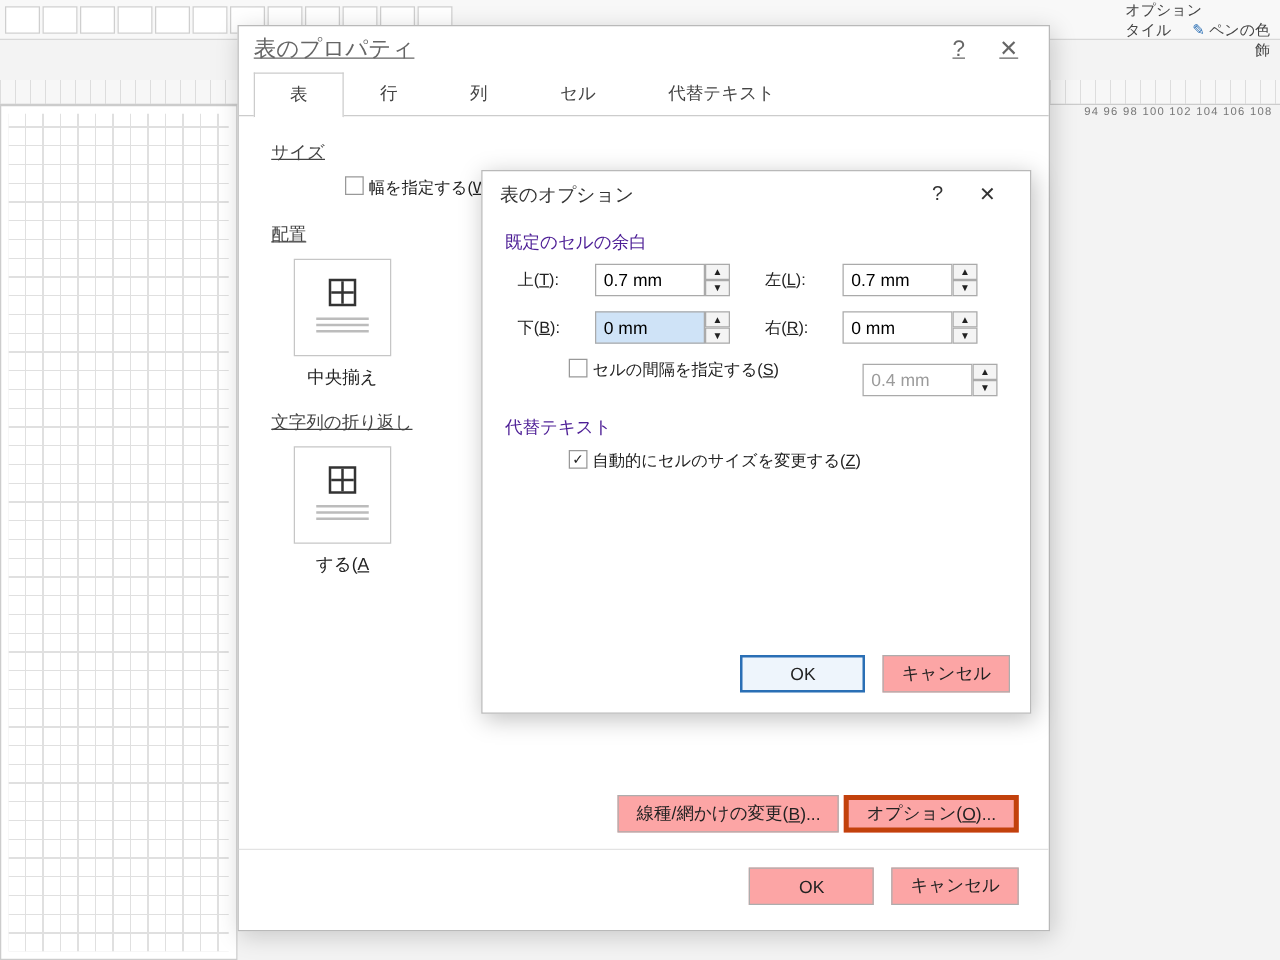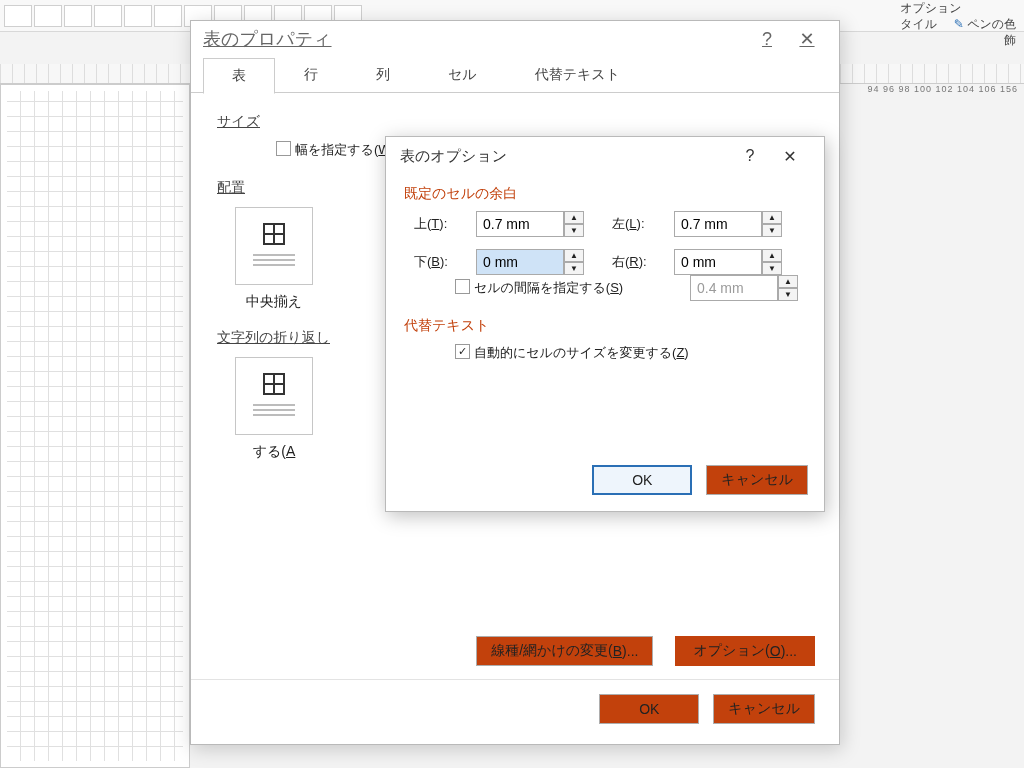--- a/index.html
+++ b/index.html
@@ -49,41 +49,41 @@
   }
   .align-icon-box.selected { border:2px solid #2a6fb5; }
   .mini-table { width:22px; height:22px; border:2px solid #333; position:relative;}
   .mini-table::before, .mini-table::after { content:""; position:absolute; background:#333;}
   .mini-table::before { left:50%; top:0; bottom:0; width:2px; transform:translateX(-50%);}
   .mini-table::after  { top:50%; left:0; right:0; height:2px; transform:translateY(-50%);}
   .lines { width:42px; margin-top:6px;}
   .lines div { height:2px; background:#bcbcbc; margin:3px 0;}
   .align-caption { margin-top:8px; font-size:14px; }
 
-  .dlg-bottom-btns { position:absolute; right:24px; bottom:78px; display:flex; gap:22px;}
+  .dlg-bottom-btns { position:absolute; right:24px; bottom:78px; display:flex; gap:4px;}
   .btn {
-    min-width:120px; height:30px; border:1px solid #adadad; background:#c2410c; font-size:14px;
+    min-width:120px; height:30px; border:1px solid #adadad; background:#fca5a5; font-size:14px;
     display:flex; align-items:center; justify-content:center; cursor:pointer; padding:0 14px;
   }
   .btn.selected { border:4px solid #c2410c; }
   .dlg-okrow { position:absolute; right:24px; bottom:20px; display:flex; gap:14px; }
   .dlg-okrow .btn { min-width:100px;}
   .dlg-sep { position:absolute; left:0; right:0; bottom:64px; height:1px; background:#e3e3e3;}
 
   
   .subdlg {
-    position:absolute; left:385px; top:136px; width:440px; height:376px;
+    position:absolute; left:385px; top:136px; width:440px; height:435px;
     background:#fff; border:1px solid #b9b9b9; box-shadow:2px 4px 18px rgba(0,0,0,.25);
     z-index:5;
   }
   .subdlg-title { height:38px; display:flex; align-items:center; padding:0 14px; font-size:15px; color:#333;}
   .subdlg-title .spacer{flex:1;}
   .subdlg-title .icon-btn { width:40px; height:38px; display:flex; align-items:center; justify-content:center; font-size:16px; cursor:pointer; color:#333;}
   .subdlg-body { padding:4px 18px 0 18px;}
-  .grp-label { font-size:14px; color:#c2410c; margin:6px 0 8px 0;font-family:Liberation Serif, serif;}
+  .grp-label { font-size:14px; color:#4c1d95; margin:6px 0 8px 0;font-family:Liberation Serif, serif;}
   .margin-grid { display:grid; grid-template-columns: 56px 130px 56px 130px; row-gap:12px; column-gap:6px; align-items:center; margin-left:10px;}
   .spin {
     display:flex; align-items:center; width:116px;
   }
   .spin input {
     width:88px; height:26px; border:1px solid #aaa; font-size:14px; padding:0 6px; background:#fff;
   }
   .spin input.hl { background:#cfe3f7; }
   .spin input.disabled { color:#9b9b9b; }
   .spin .spinbtns { display:flex; flex-direction:column;}
@@ -111,21 +111,21 @@
     <div class="ribbon-box"></div>
       <div class="ribbon-box"></div>
       <div class="ribbon-box"></div>
   </div>
   <div class="ribbon-text">
     <div>オプション</div>
     <div><span>タイル</span> &nbsp; &nbsp; <span style="color:#2a6fb5">✎</span> <span>ペンの色</span></div>
     <div style="text-align:right">飾</div>
   </div>
   <div class="ruler"></div>
-  <div class="ruler-numbers">94  96  98  100  102  104  106  156</div>
+  <div class="ruler-numbers">94  96  98  100  102  104  106  108</div>
   <div class="doc-area"></div>
 </div>
 
 <div class="dlg">
   <div class="dlg-title">
     <span>表のプロパティ</span>
     <span class="spacer"></span>
     <span class="icon-btn">?</span>
     <span class="icon-btn">✕</span>
   </div>
@@ -255,21 +255,21 @@
       </div>
     </div>
 
     <div style="display:flex; align-items:center; gap:20px; margin-left:10px;">
       <label class="chk">
         <span class="chk-box"></span>
         <span>
           <span>セルの間隔を指定する(</span><span class="underline-key">S</span><span>)</span>
         </span>
       </label>
-      <div class="spin" style="margin-left:auto;">
+      <div class="spin" style="margin-left:auto;margin-top:16px;">
         <input class="disabled" disabled="" value="0.4 mm" style="">
         <div class="spinbtns">
             <div>▲</div>
             <div>▼</div>
           </div>
       </div>
     </div>
 
     <div class="grp-label" style="margin-top:16px">代替テキスト</div>
     <div style="margin-left:10px">

